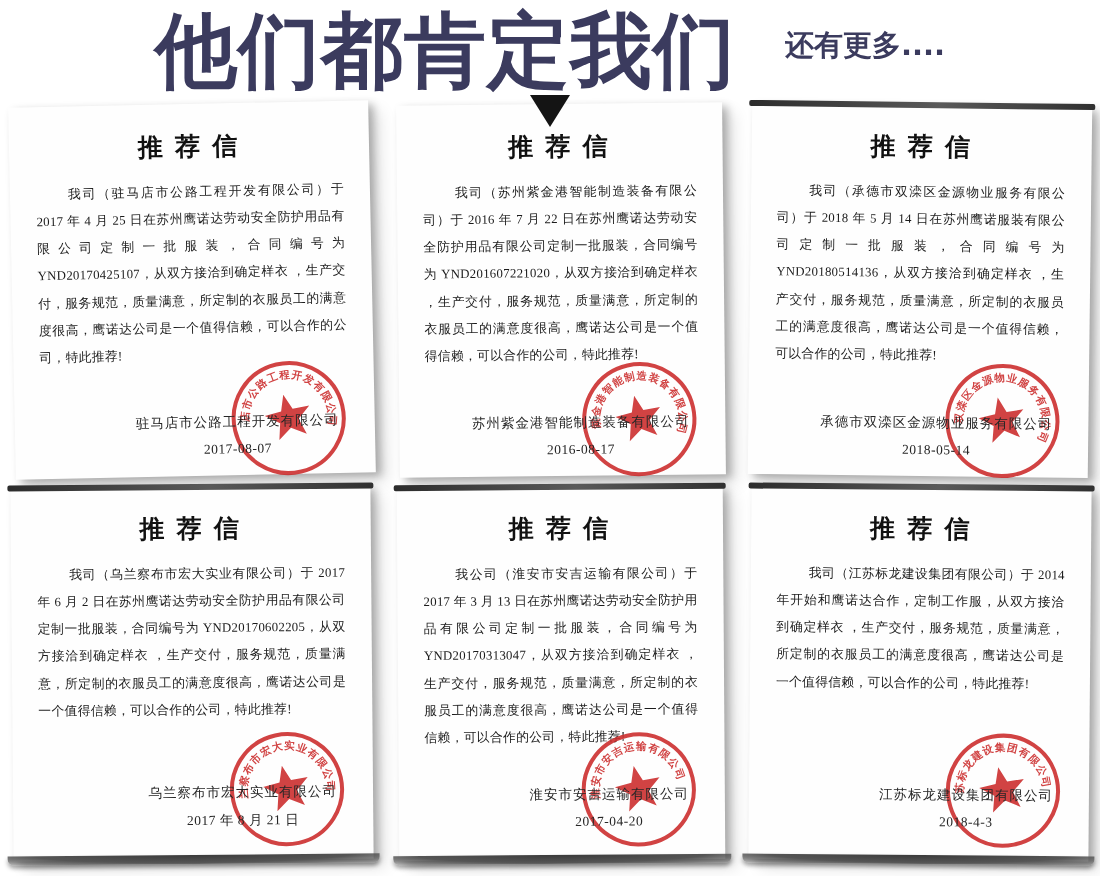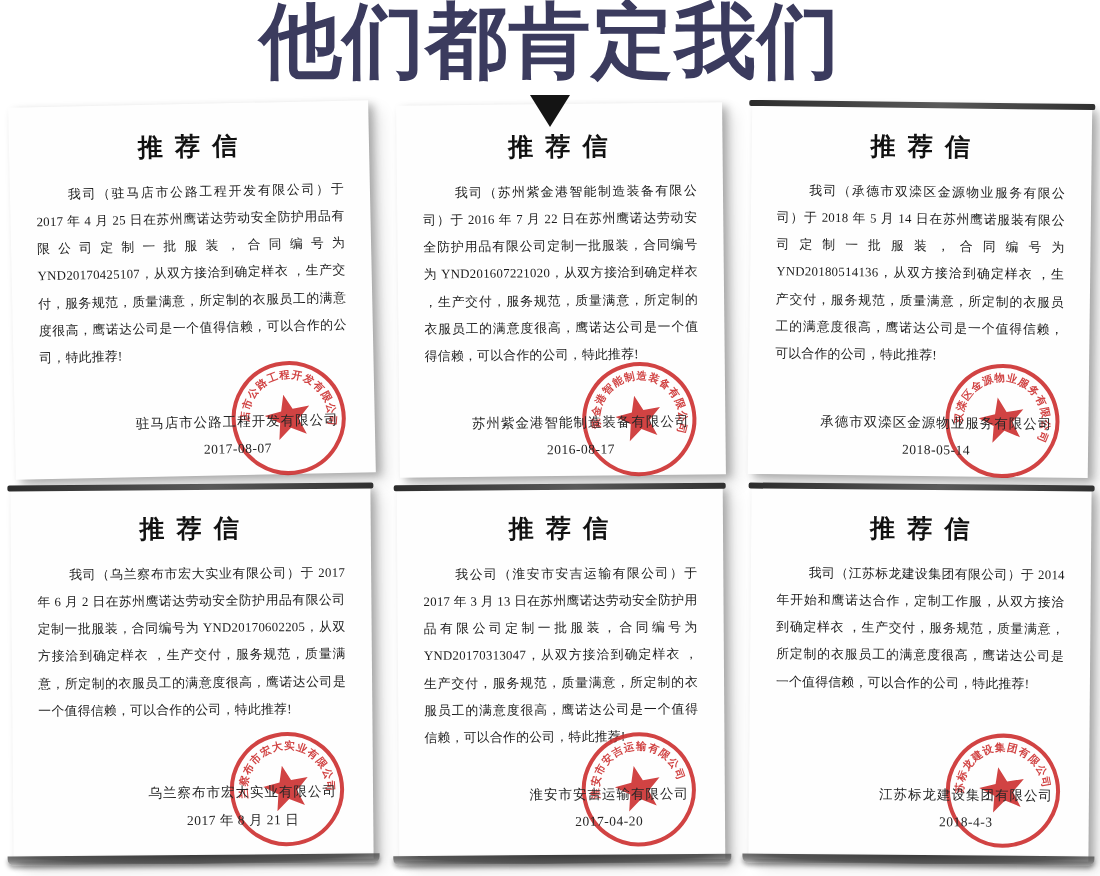--- a/index.html
+++ b/index.html
@@ -1,21 +1,21 @@
 <!DOCTYPE html>
 <html><head>
 <meta charset="utf-8">
 <style>
   * { margin:0; padding:0; box-sizing:border-box; }
   html,body { width:1100px; height:876px; background:#ffffff; overflow:hidden;
               font-family:"Liberation Sans", sans-serif; }
 
   
   .header { position:relative; height:96px; display:flex; justify-content:center;
-            align-items:flex-start; white-space:nowrap;gap:41px; }
+            align-items:center; white-space:nowrap;gap:41px; }
   .header-title { font-family:"DejaVu Sans", sans-serif; font-weight:900;
                   font-size:82px; line-height:1.0; letter-spacing:1px;
                   color:#3b3b5e; margin-bottom:-6px; }
   .header-more  { font-family:"DejaVu Sans", sans-serif; font-weight:900;
                   font-size:29px; color:#3b3b5e; margin:0 0 4px 8px; }
   .down-arrow { position:absolute; left:50%; top:95px; transform:translateX(-50%);
                 width:0; height:0; z-index:7;
                 border-left:20px solid transparent; border-right:20px solid transparent;
                 border-top:32px solid #141414; }
 
@@ -56,20 +56,21 @@
   .stamp { position:absolute; width:120px; height:120px; right:26px; bottom:-4px;
            opacity:.88; transform:rotate(-12deg); z-index:1; }
   .paper.r2 .stamp { bottom:10px; }
   .stamp text { font-family:"Liberation Serif", serif; font-weight:bold; }
 </style>
 </head>
 <body>
 
 <div class="header">
   <div class="header-title">他们都肯定我们</div>
+  <div class="header-more">还有更多....</div>
   <div class="down-arrow"></div>
 </div>
 
 <div class="grid">
 
   <div class="paper rot-a">
     <div class="letter-title">推  荐  信</div>
     <div class="letter-body">我司（驻马店市公路工程开发有限公司）于 2017 年 4 月 25 日在苏州鹰诺达劳动安全防护用品有限公司定制一批服装，合同编号为 YND20170425107，从双方接洽到确定样衣 ，生产交付，服务规范，质量满意，所定制的衣服员工的满意度很高，鹰诺达公司是一个值得信赖，可以合作的公司，特此推荐!</div>
     <svg class="stamp" viewBox="0 0 120 120">
       <defs>

